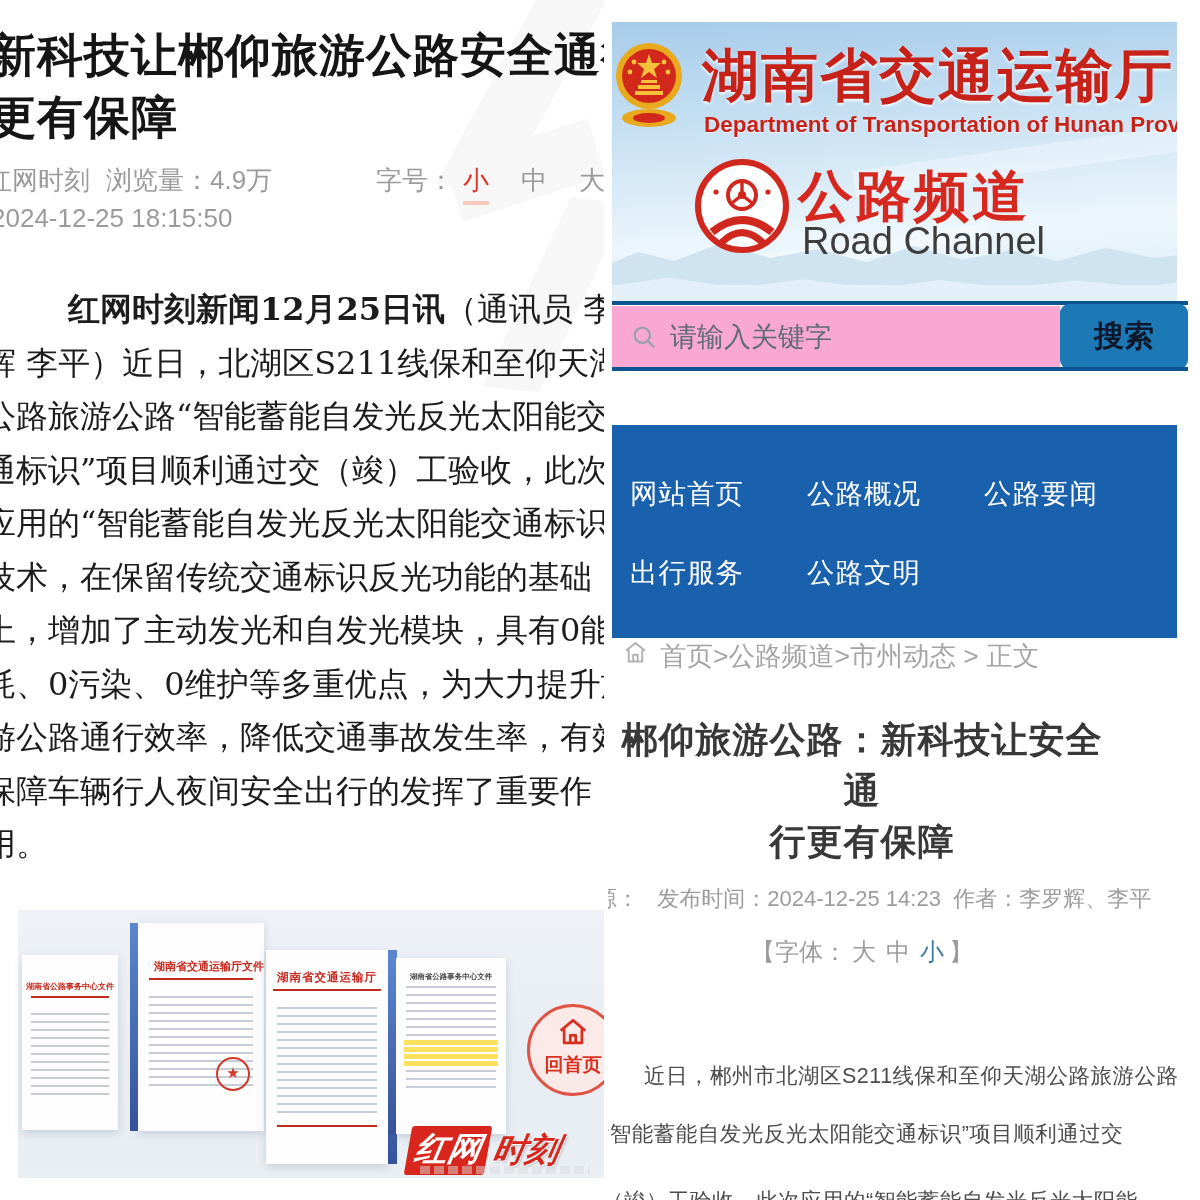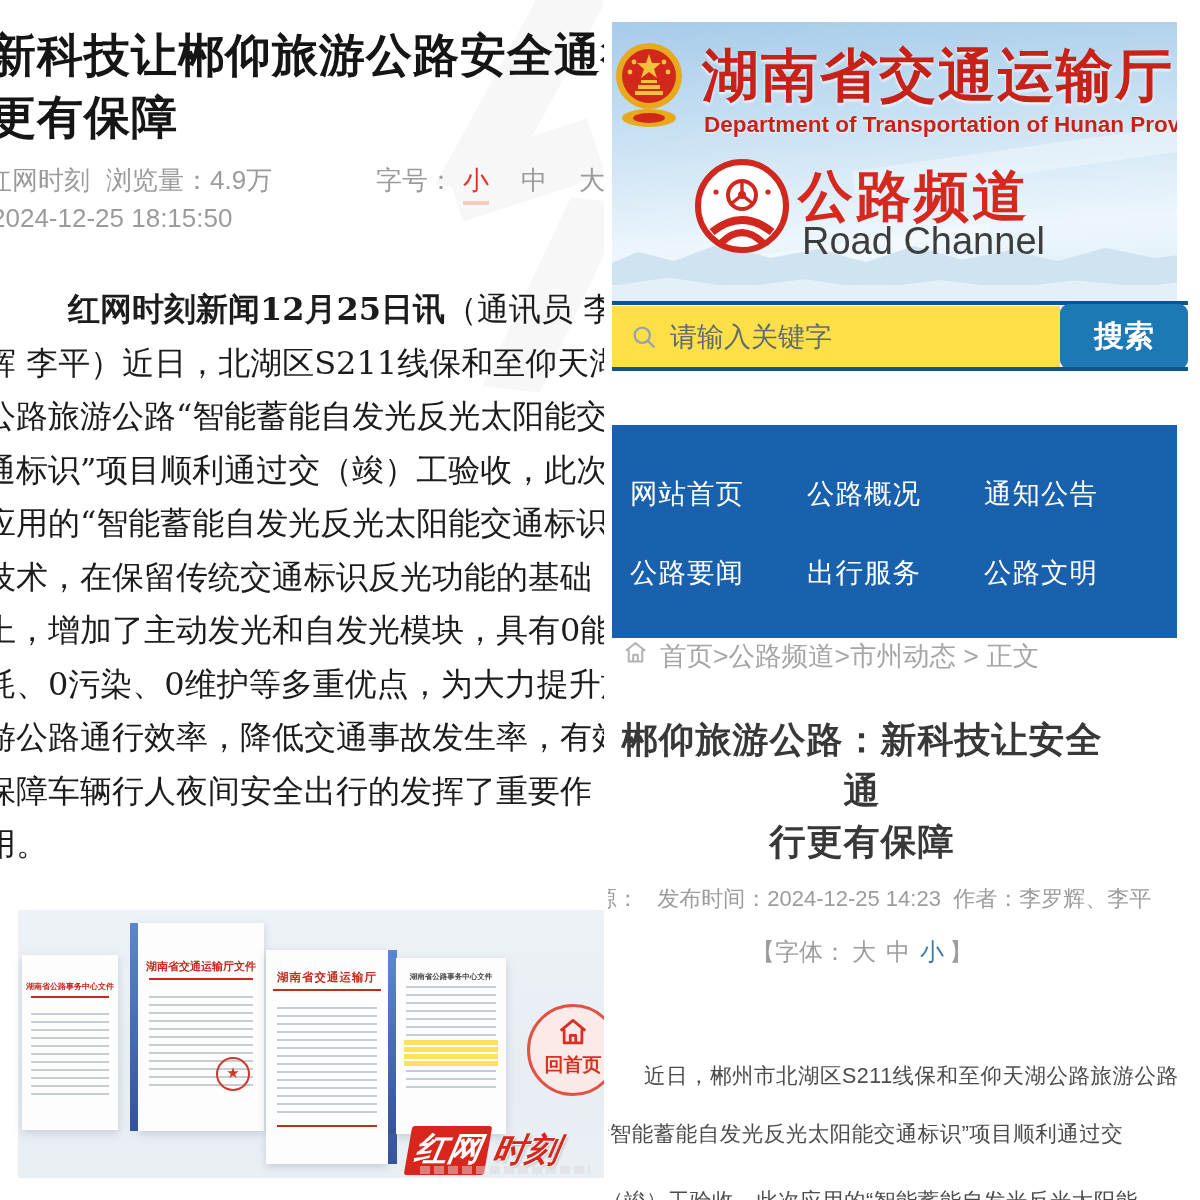--- a/index.html
+++ b/index.html
@@ -66,26 +66,26 @@
         clip-path:polygon(0 50%,10% 25%,22% 55%,34% 30%,46% 58%,58% 32%,70% 56%,82% 34%,94% 52%,100% 40%,100% 100%,0 100%);}
   .org-cn{position:absolute;left:90px;top:16px;font-size:57px;font-weight:700;color:#c72219;
           letter-spacing:2px;white-space:nowrap;text-shadow:0 2px 3px rgba(255,255,255,.9);}
   .org-en{position:absolute;left:92px;top:90px;font-size:22.5px;font-weight:700;color:#c72219;
           white-space:nowrap;text-shadow:0 1px 2px rgba(255,255,255,.9);}
   .ch-cn{position:absolute;left:186px;top:138px;font-size:55px;font-weight:800;color:#d6281e;
          letter-spacing:3px;white-space:nowrap;}
   .ch-en{position:absolute;left:190px;top:198px;font-size:38px;color:#3d3d3d;white-space:nowrap;}
 
   .s-line{position:absolute;left:4px;width:576px;height:4px;background:#0d5591;}
-  .s-input-wrap{position:absolute;left:4px;top:306px;width:448px;height:61px;background:#fde047;}
+  .s-input-wrap{position:absolute;left:4px;top:306px;width:448px;height:61px;background:#f9a8d4;}
   .s-input{position:absolute;left:56px;top:0;width:380px;height:61px;border:none;outline:none;
            font-size:27px;color:#444;font-family:"Liberation Sans",sans-serif;background:transparent;}
   .s-input::placeholder{color:#5f6b73;opacity:1;}
   .s-btn{position:absolute;left:452px;top:304px;width:128px;height:65px;background:#1d78b6;
-         border:none;border-radius:9px;color:#ffffff;font-size:30px;font-weight:700;
+         border:none;border-radius:9px;color:#0f172a;font-size:30px;font-weight:700;
          font-family:"Liberation Sans",sans-serif;cursor:pointer;}
 
   .r-nav{position:absolute;left:4px;top:425px;width:565px;height:213px;background:#1a61ad;
          display:grid;grid-template-columns:177px 177px auto;grid-template-rows:1fr 1fr;
          padding:30px 12px 26px 18px;box-sizing:border-box;align-items:center;}
   .r-nav a{color:#fff;font-size:27.5px;text-decoration:none;letter-spacing:1px;}
 
   .crumb-icon{position:absolute;left:14px;top:639px;width:27px;height:27px;}
   .crumb-text{position:absolute;left:52px;top:638px;font-size:26.5px;color:#a5a5a5;text-align:right;}
 
@@ -149,21 +149,21 @@
 
       <div class="doc" style="left:4px;top:45px;width:96px;height:175px;padding-top:26px;box-sizing:border-box;">
         <div class="doc-title" style="font-size:8px;">湖南省公路事务中心文件</div>
         <div class="doc-rule"></div>
         <div class="doc-sub" style="font-size:6px;">&nbsp;</div>
         <div class="doc-lines" style="height:88px;"></div>
       </div>
 
       <div class="doc" style="left:120px;top:13px;width:126px;height:208px;padding-top:36px;box-sizing:border-box;">
         <div class="doc-spineL"></div>
-        <div class="doc-title" style="font-size:11px;">湖南省交通运输厅文件</div>
+        <div class="doc-title" style="font-size:11px;margin-left:8px;">湖南省交通运输厅文件</div>
         <div class="doc-rule"></div>
         <div class="doc-sub" style="font-size:7px;">&nbsp;</div>
         <div class="doc-lines" style="height:96px;"></div>
         <div class="doc-seal">★</div>
       </div>
 
       <div class="doc" style="left:248px;top:40px;width:122px;height:214px;padding-top:20px;box-sizing:border-box;">
         <div class="doc-spineR"></div>
         <div class="doc-title" style="font-size:11.5px;letter-spacing:1px;">湖南省交通运输厅</div>
         <div class="doc-rule" style="width:88%;"></div>
@@ -249,21 +249,20 @@
         <line x1="15.5" y1="15.5" x2="21" y2="21" stroke="#98a2ab" stroke-width="2"></line>
       </svg>
       <input class="s-input" type="text" placeholder="请输入关键字" style="">
     </div>
     <button class="s-btn">搜索</button>
     <div class="s-line" style="top:367px;"></div>
 
     <nav class="r-nav">
       <a href="#">网站首页</a>
       <a href="#">公路概况</a>
-      <a href="#">通知公告</a>
       <a href="#">公路要闻</a>
       <a href="#">出行服务</a>
       <a href="#">公路文明</a>
     </nav>
 
     <svg class="crumb-icon" viewBox="0 0 24 24">
       <path d="M3.5 10.5 L12 3.5 L20.5 10.5 M6 9.5 V20 H18 V9.5 M10 20 V14 H14 V20" fill="none" stroke="#b3b3b3" stroke-width="1.8" stroke-linejoin="round"></path>
     </svg>
     <div class="crumb-text nowrap">首页&gt;公路频道&gt;市州动态 &gt; 正文</div>
 

